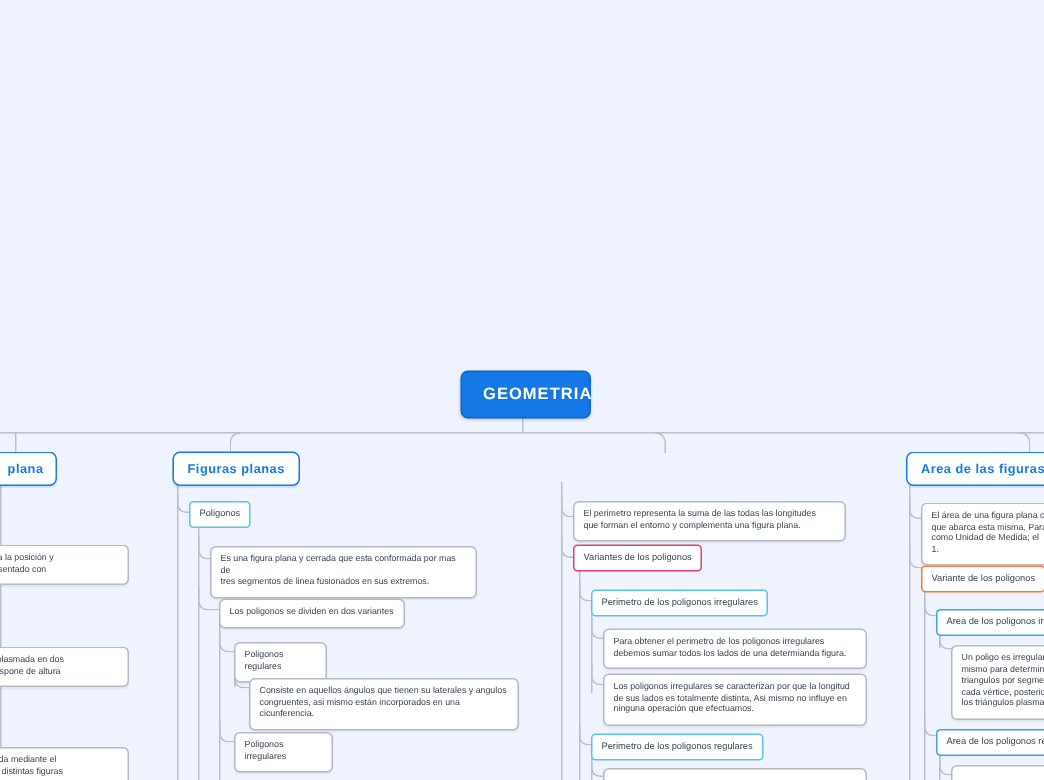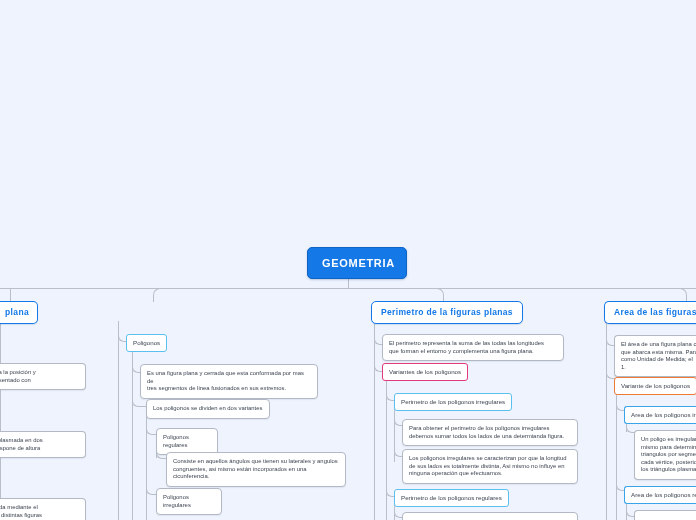--- a/index.html
+++ b/index.html
@@ -170,32 +170,32 @@
   <div class="elbow" style="left:616px; top:477px; width:8px; height:13px;"></div>
 
   <div class="conn v" style="left:626px; top:410px; height:22px;"></div>
   <div class="elbow" style="left:626px; top:421px; width:8px; height:11px;"></div>
 
   <div class="conn v" style="left:626px; top:490px; height:30px;"></div>
   <div class="elbow" style="left:626px; top:503px; width:8px; height:13px;"></div>
 
   <div class="conn v" style="left:0px; top:321px; height:199px;"></div>
 
-  <div class="node root-node" style="left:307px; top:247px; width:100px;">
+  <div class="node root-node" style="left:307px; top:247px; width:87px;">
     <span>GEOMETRIA</span>
   </div>
 
   <div class="node l1-node clip-l" style="left:-28px; top:301px; width:66px; text-align:right; padding-right:8px;">
     <span>plana</span>
   </div>
 
-
-  <div class="node l1-node" style="left:371px; top:301px;">
-    <span>Perimetro de la figuras planas</span>
-  </div>
+  <div class="node l1-node" style="left:115px; top:301px;">
+    <span>Figuras planas</span>
+  </div>
+
 
   <div class="node l1-node clip-r" style="left:604px; top:301px; width:110px; text-align:left; padding-left:9px;">
     <span>Area de las figuras pla</span>
   </div>
 
   <div class="node para clip-l" style="left:-40px; top:363px; width:126px;">
     <span class="ln">ues simboliza la posición y</span>
     <span class="ln">uas es representado con</span>
   </div>
 

